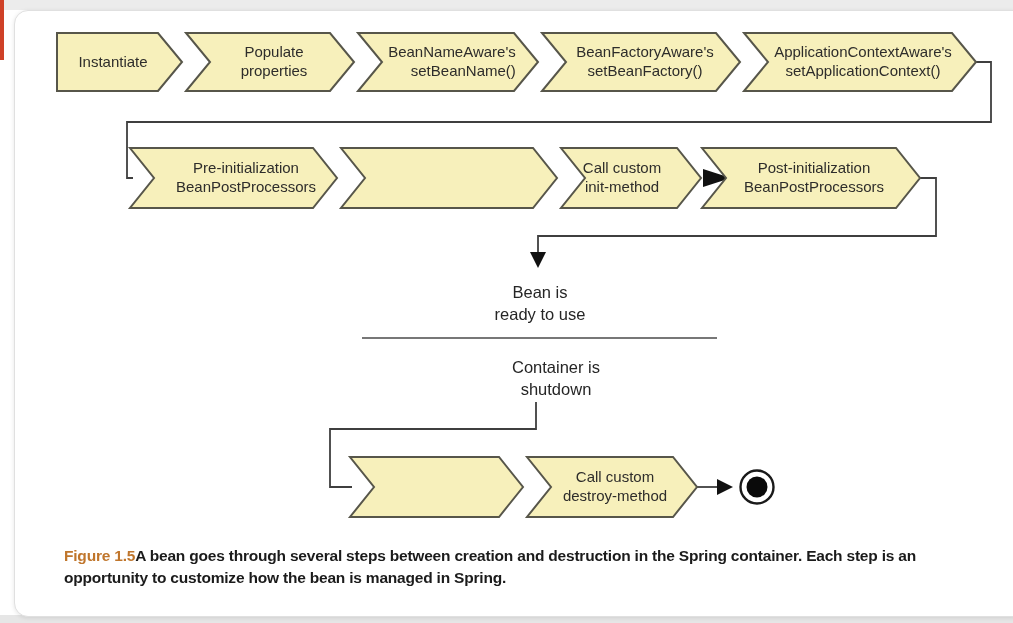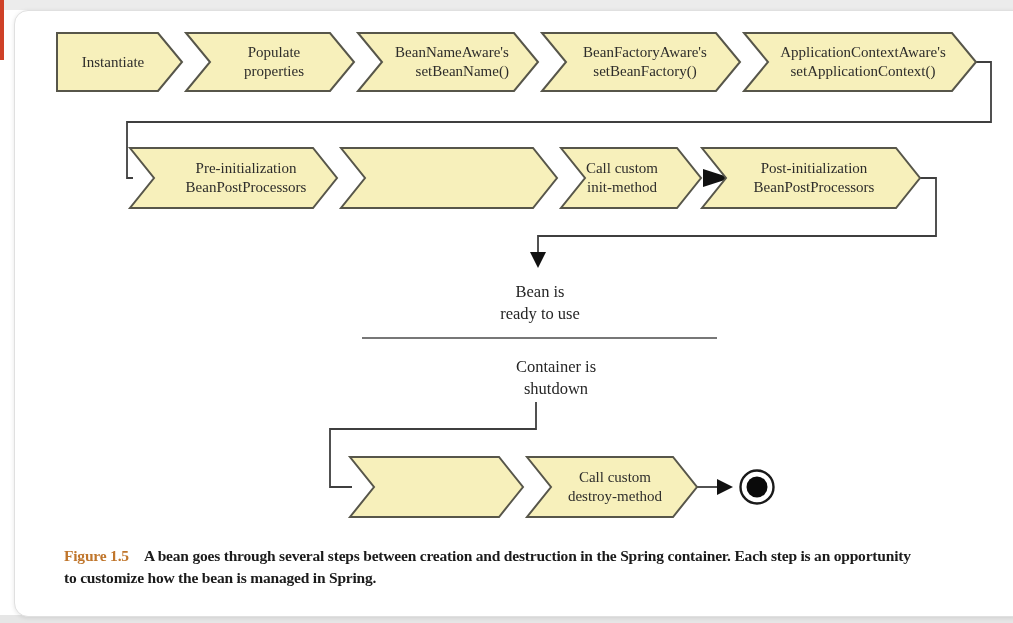--- a/index.html
+++ b/index.html
@@ -1,21 +1,21 @@
 <!DOCTYPE html>
 <html><head>
 <meta charset="utf-8">
 <style>
   html,body{margin:0;padding:0;}
   body{
     width:1013px;height:623px;overflow:hidden;
     background:#ffffff;
     font-family:"Liberation Sans", sans-serif;
   }
-  #stage{position:relative;width:890px;height:623px;font-family:Liberation Serif, serif;}
+  #stage{position:relative;width:890px;height:623px;}
   .strip{position:absolute;left:0;width:1013px;background:#ececec;}
   #strip-top{top:0;height:10px;}
   #strip-bottom{top:615px;height:8px;background:#e6e6e6;}
   #card{
     position:absolute;left:14px;top:10px;width:999px;height:605px;
     background:#ffffff;border:1px solid #e0e0e0;
     border-radius:14px 0 0 14px;
     box-shadow:0 1px 4px rgba(0,0,0,0.10);
   }
   #red-marker{
@@ -34,21 +34,21 @@
   .state-lbl{
     position:absolute;transform:translate(-50%,-50%);
     white-space:pre-line;text-align:center;
     font-size:16.5px;line-height:1.35;color:#262626;
   }
   #figure-caption{
     position:absolute;left:64px;top:545px;width:856px;margin:0;
     font-size:15.5px;font-weight:bold;line-height:1.4;
     letter-spacing:-0.2px;color:#1b1b1b;
   }
-  .cap-label{margin-right:15px;}
+  .cap-label{margin-right:0;}
 </style>
 </head>
 <body>
 
 <div id="stage">
 
   <div id="strip-top" class="strip"></div>
   <div id="strip-bottom" class="strip"></div>
 
   <div id="card"></div>

